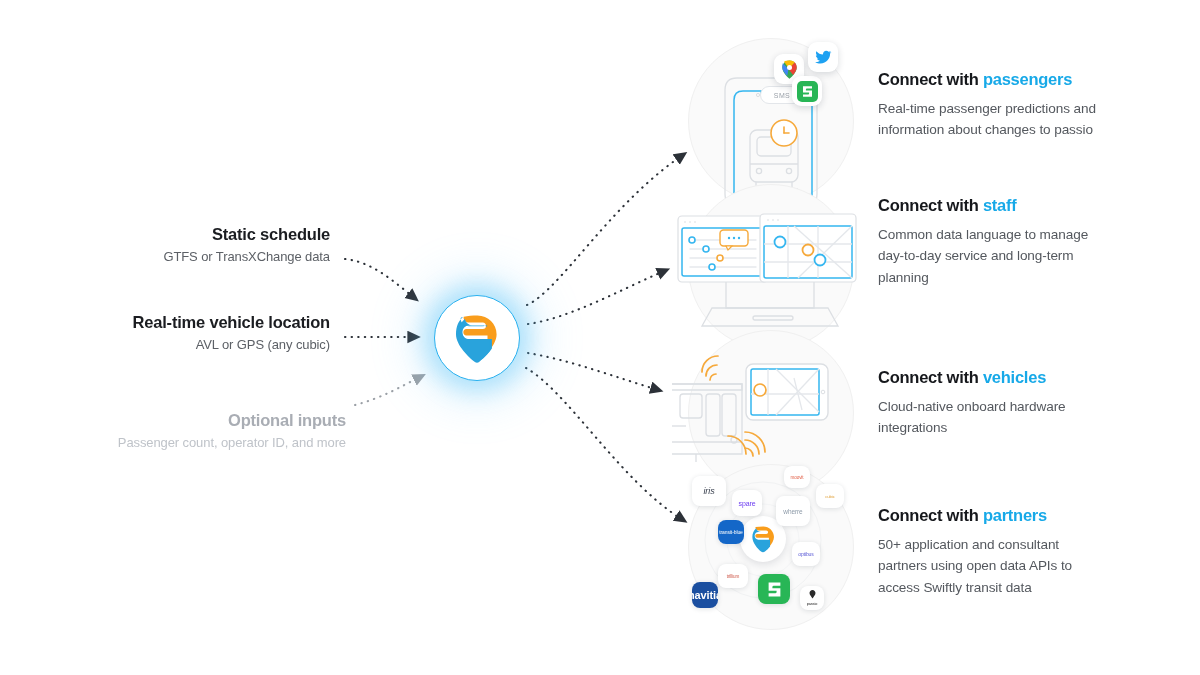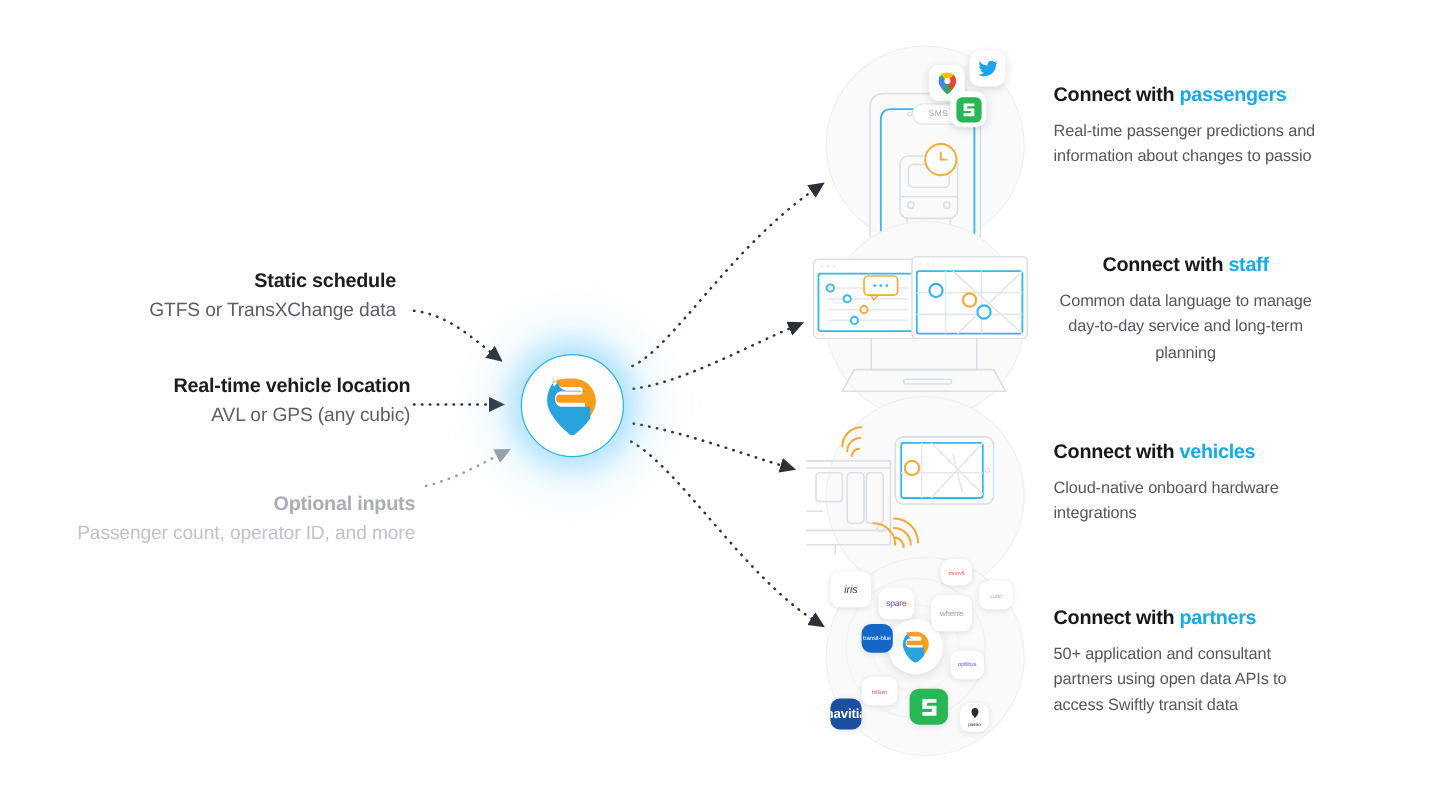--- a/index.html
+++ b/index.html
@@ -11,28 +11,28 @@
   }
   #stage { position: relative; width: 1200px; height: 675px; }
 
   
   .input-block { position: absolute; text-align: right; }
   .input-title {
     font-size: 16.5px; font-weight: bold; color: #1b1d21;
     letter-spacing: -0.2px; line-height: 1.25;
   }
   .input-sub {
-    font-size: 16px; color: #5c6066; line-height: 1.35; margin-top: 3px;
+    font-size: 13px; color: #5c6066; line-height: 1.35; margin-top: 3px;
     letter-spacing: -0.1px;
   }
   .input-block.muted .input-title { color: #a9adb4; }
   .input-block.muted .input-sub  { color: #bfc3c9; }
 
   #in-static   { left: 40px;  top: 224px;  width: 290px; }
-  #in-rt       { left: 52px;  top: 312px;  width: 290px; }
+  #in-rt       { left: 40px;  top: 312px;  width: 290px; }
   #in-opt      { left: 46px;  top: 410px;  width: 300px; }
 
   
   #hub {
     position: absolute; left: 434px; top: 295px;
     width: 86px; height: 86px; border-radius: 50%;
     background: #ffffff; border: 1.6px solid #29b0ef;
     box-shadow: 0 0 22px 10px rgba(70,190,245,.35),
                 0 0 46px 22px rgba(120,205,248,.20);
     display: flex; align-items: center; justify-content: center;
@@ -63,21 +63,21 @@
     margin-top: 8px; font-size: 13.6px; line-height: 1.58;
     color: #54585e; letter-spacing: -0.1px;
   }
 
   #row1 { top: 38px; }
   #row2 { top: 184px; }
   #row3 { top: 330px; }
   #row4 { top: 464px; }
   #row3 .txt { top: 38px; }
   #row4 .txt { top: 42px; }
-  #row2 .txt { top: 28px; text-align: center; }
+  #row2 .txt { top: 12px; }
 
   
   .badge {
     position: absolute; border-radius: 9px; background: #fff;
     box-shadow: 0 2px 7px rgba(20,30,50,.16);
     display: flex; align-items: center; justify-content: center;
   }
   #badge-gmaps  { left: 86px; top: 16px; width: 30px; height: 30px; }
   #badge-transit{ left: 104px; top: 38px; width: 30px; height: 30px; }
   #badge-twitter{ left: 120px; top: 4px;  width: 30px; height: 30px; }

